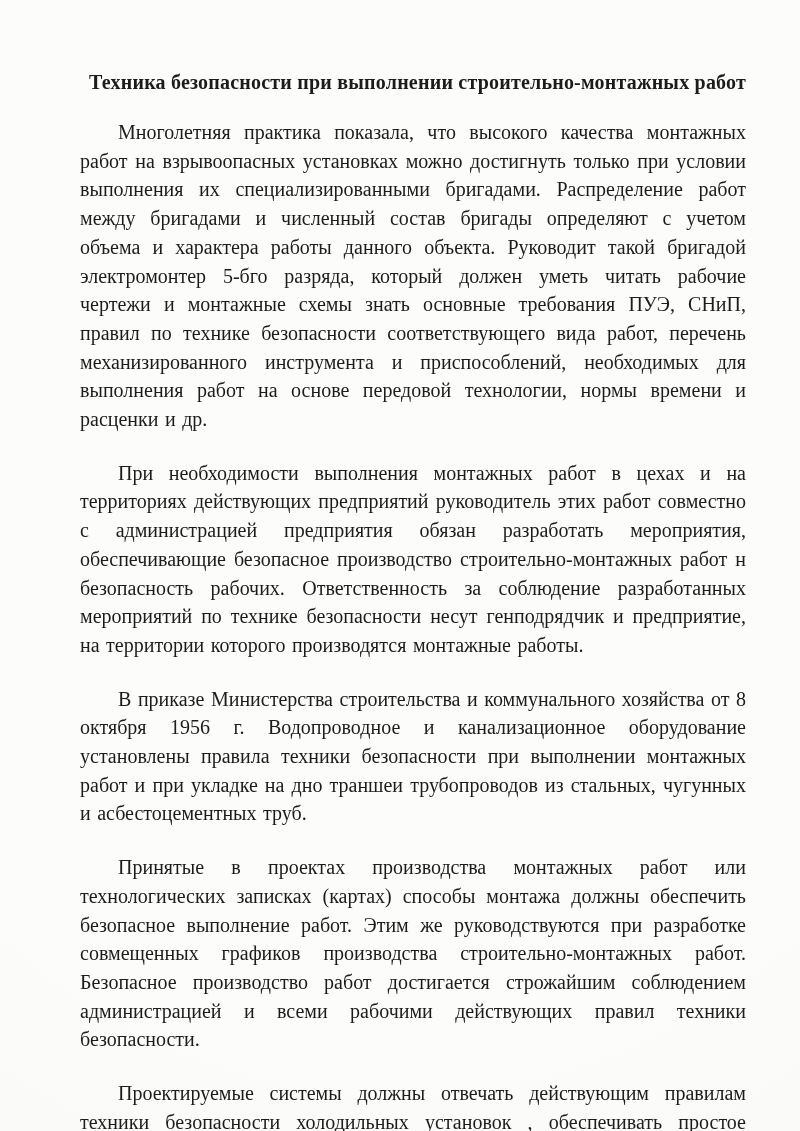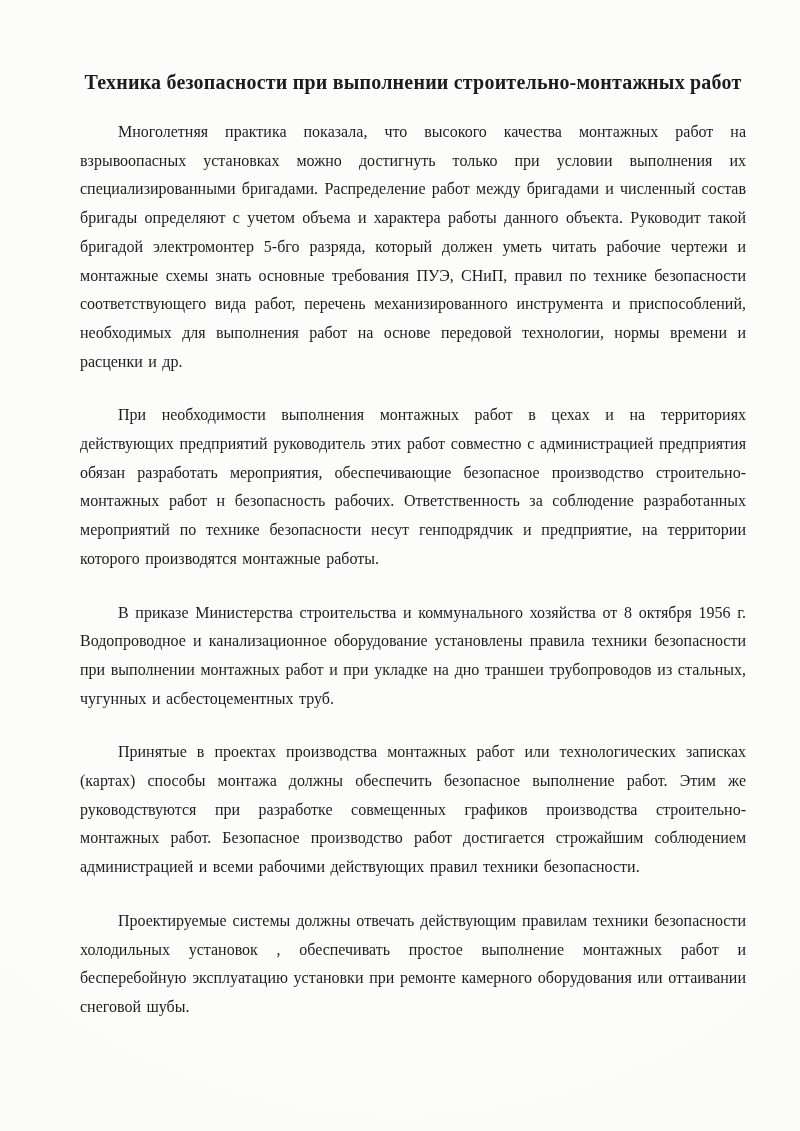--- a/index.html
+++ b/index.html
@@ -22,26 +22,26 @@
   .content {
     position: absolute;
     left: 80px;
     top: 68px;
     width: 666px;
   }
   .doc-title {
     font-size: 20px;
     font-weight: bold;
     line-height: 29px;
-    text-align: center;
+    text-align: right;
     margin: 0 0 21px 0;
     letter-spacing: 0.2px;
   }
   .body-para {
-    font-size: 16px;
+    font-size: 20px;
     line-height: 28.7px;
     text-align: justify;
     text-indent: 38px;
     margin: 0 0 25px 0;
     word-spacing: 1.5px;
   }
 </style>
 </head>
 <body>
 

